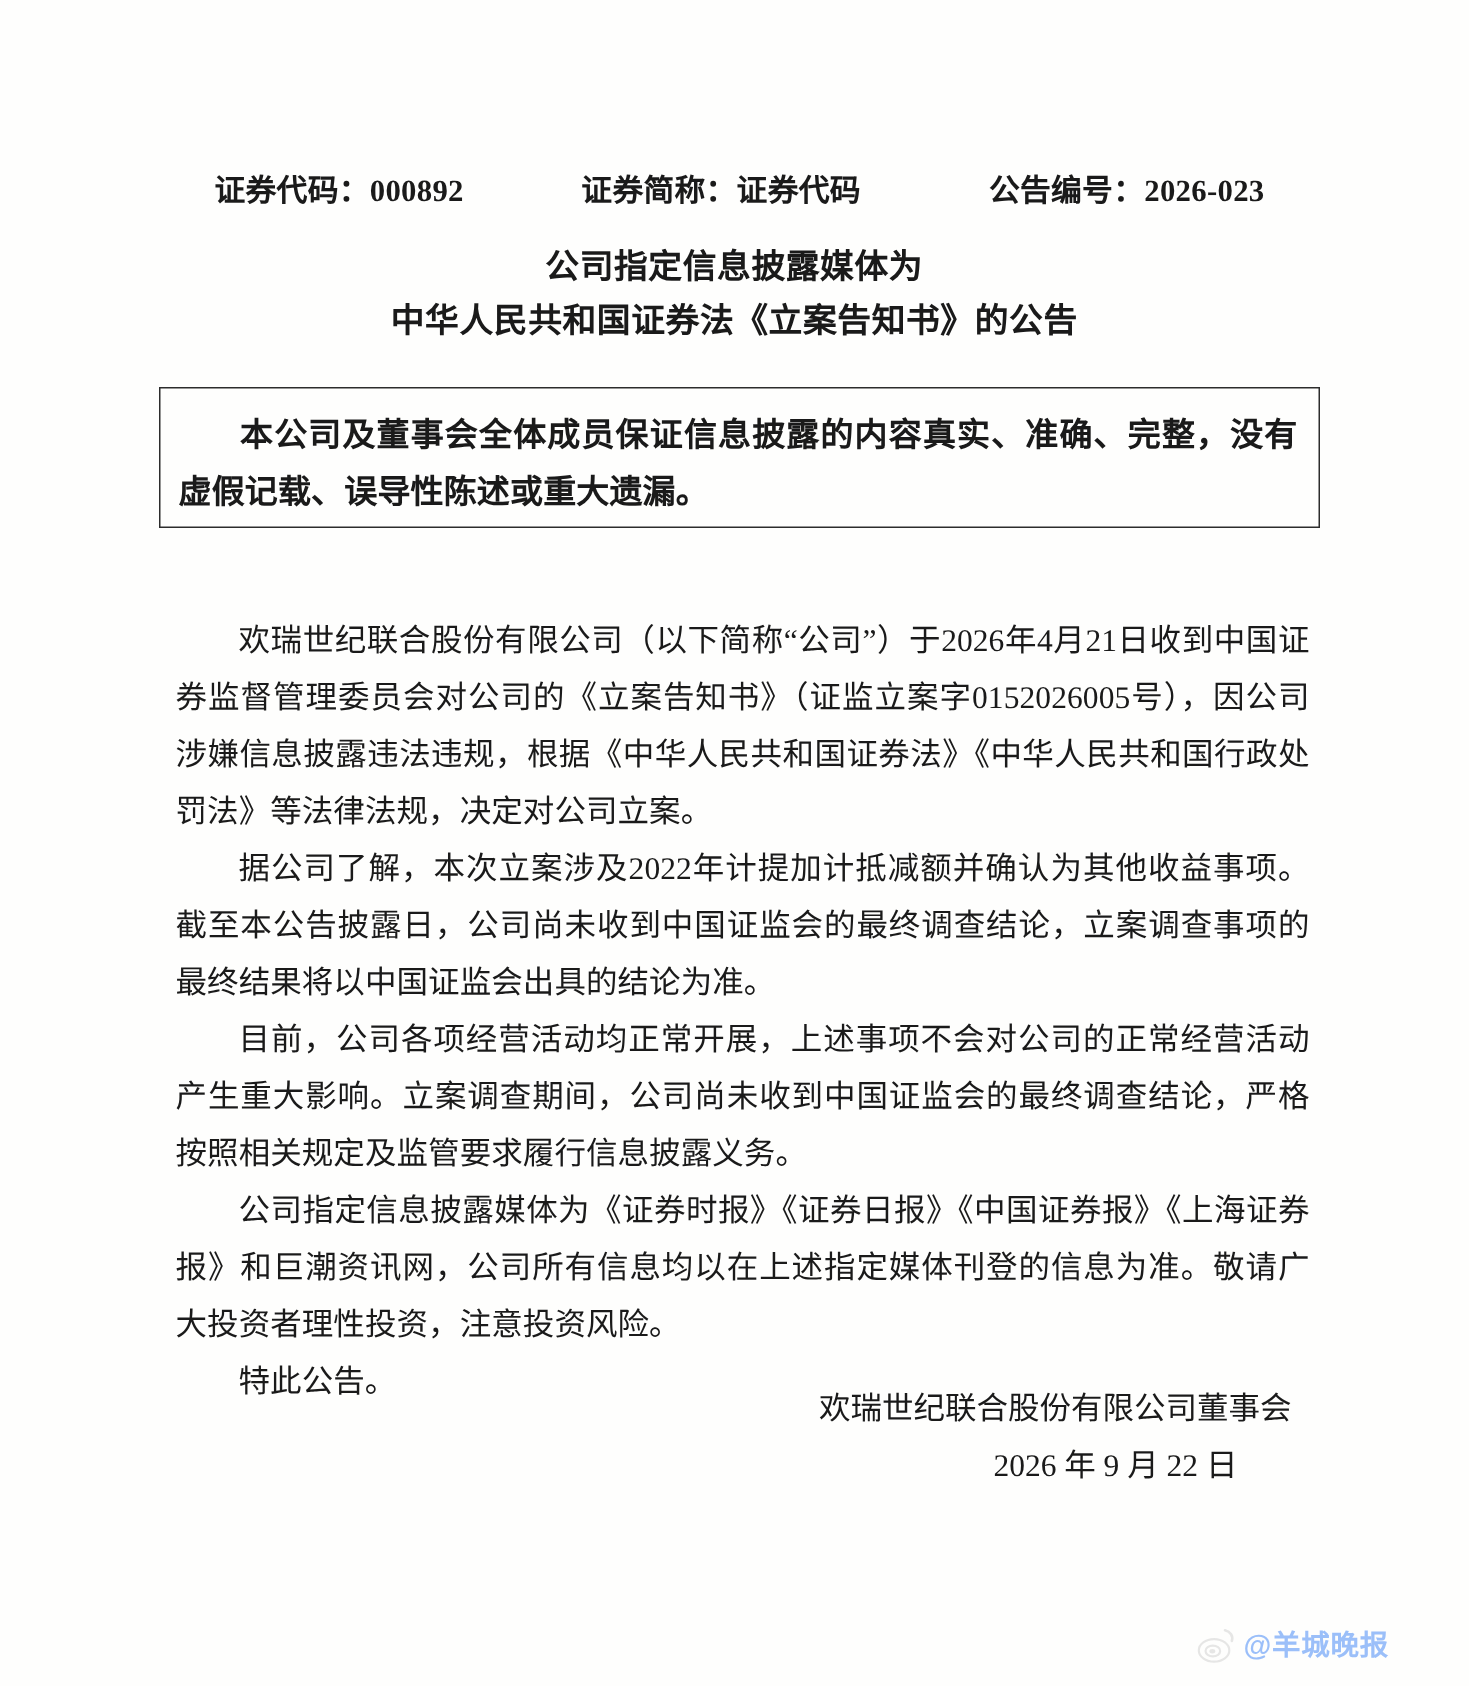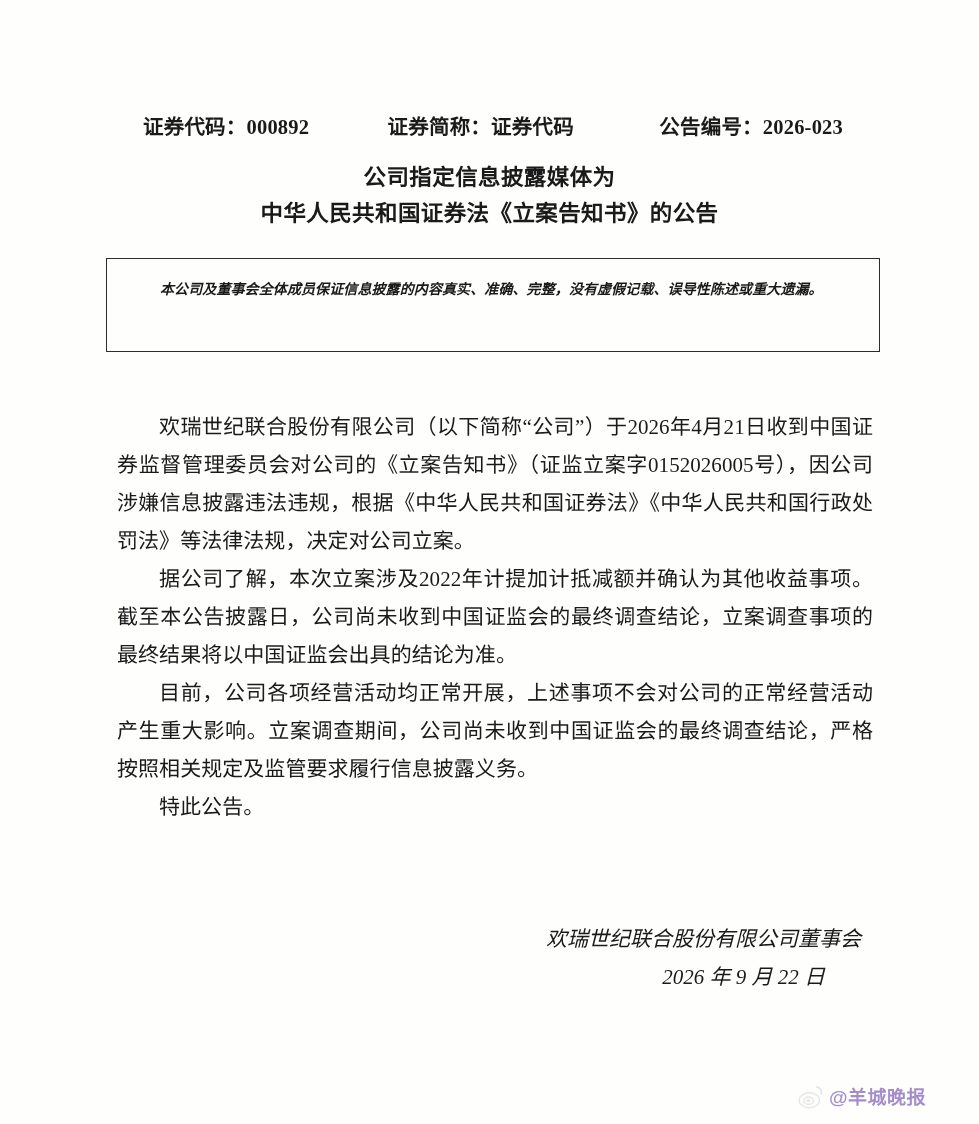--- a/index.html
+++ b/index.html
@@ -63,28 +63,27 @@
     position: absolute;
     left: 106px;
     top: 258px;
     width: 774px;
     height: 94px;
     border: 1.6px solid #2c2c2c;
     box-sizing: border-box;
   }
   .disclaimer-text {
     font-weight: bold;
-    font-size: 14px;
+    font-size: 22px;
     line-height: 38px;
     padding: 12px 14px 0 12px;
     text-indent: 41px;
     text-align: justify;
     text-justify: inter-ideograph;
     letter-spacing: 0.1px;
-    font-style: italic;
   }
 
   
   .body-block {
     position: absolute;
     left: 117px;
     top: 376px;
     width: 756px;
     margin-top: 32px;
   }
@@ -102,21 +101,20 @@
   .signature {
     position: absolute;
     left: 117px;
     top: 920px;
     width: 744px;
     text-align: right;
   }
   .sign-line {
     font-size: 21px;
     line-height: 38px;
-    font-style: italic;
   }
   .sign-date { padding-right: 36px; }
 
   
   .watermark {
     position: absolute;
     left: 798px;
     top: 1084px;
     display: flex;
     align-items: center;
@@ -126,21 +124,21 @@
   }
   .wm-logo {
     width: 26px;
     height: 26px;
     display: block;
   }
   .wm-text {
     font-family: "Liberation Sans", "DejaVu Sans", sans-serif;
     font-size: 19px;
     font-weight: bold;
-    color: #4c1d95;
+    color: #3b82f6;
     letter-spacing: 0.5px;
     line-height: 1;
   }
 </style>
 </head>
 <body>
 
 <div class="page">
 
   <div class="meta-row">
@@ -155,20 +153,21 @@
   </div>
 
   <div class="disclaimer-box">
     <div class="disclaimer-text">本公司及董事会全体成员保证信息披露的内容真实、准确、完整，没有虚假记载、误导性陈述或重大遗漏。</div>
   </div>
 
   <div class="body-block">
     <p class="para">欢瑞世纪联合股份有限公司（以下简称“公司”）于2026年4月21日收到中国证券监督管理委员会对公司的《立案告知书》（证监立案字0152026005号），因公司涉嫌信息披露违法违规，根据《中华人民共和国证券法》《中华人民共和国行政处罚法》等法律法规，决定对公司立案。</p>
     <p class="para">据公司了解，本次立案涉及2022年计提加计抵减额并确认为其他收益事项。截至本公告披露日，公司尚未收到中国证监会的最终调查结论，立案调查事项的最终结果将以中国证监会出具的结论为准。</p>
     <p class="para">目前，公司各项经营活动均正常开展，上述事项不会对公司的正常经营活动产生重大影响。立案调查期间，公司尚未收到中国证监会的最终调查结论，严格按照相关规定及监管要求履行信息披露义务。</p>
+    <p class="para">公司指定信息披露媒体为《证券时报》《证券日报》《中国证券报》《上海证券报》和巨潮资讯网，公司所有信息均以在上述指定媒体刊登的信息为准。敬请广大投资者理性投资，注意投资风险。</p>
     <p class="para">特此公告。</p>
   </div>
 
   <div class="signature">
     <div class="sign-line">欢瑞世纪联合股份有限公司董事会</div>
     <div class="sign-line sign-date">2026 年 9 月 22 日</div>
   </div>
 
   <div class="watermark">
     <span>

